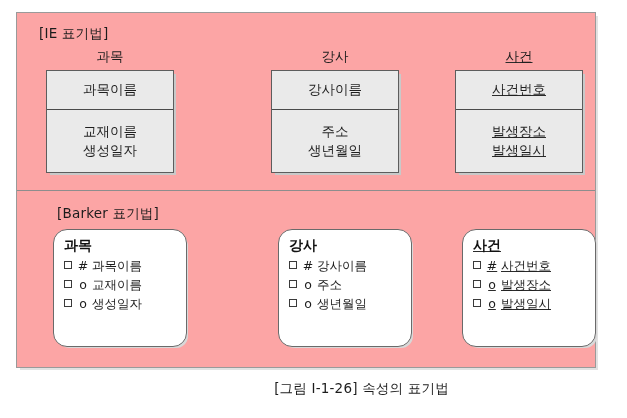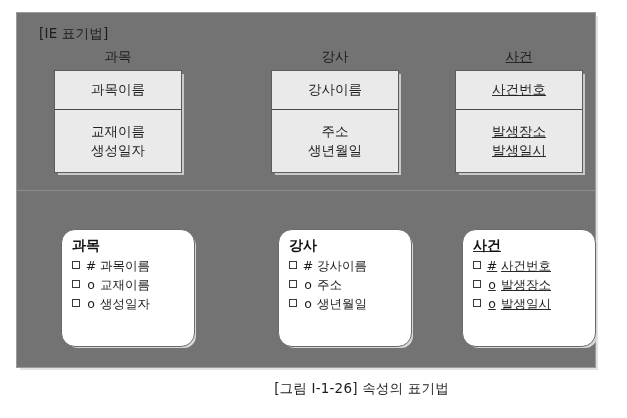--- a/index.html
+++ b/index.html
@@ -19,21 +19,21 @@
   }
 
   
   .figure-frame {
     position: absolute;
     left: 16px;
     top: 12px;
     width: 580px;
     height: 356px;
     border: 1px solid #9a9a9a;
-    background: #737373;
+    background: #fca5a5;
     box-sizing: border-box;
     box-shadow: 3px 3px 0 -1px #e2e2e2;
   }
 
   
   .section {
     position: absolute;
     left: 0;
     width: 100%;
     box-sizing: border-box;
@@ -69,21 +69,21 @@
     position: absolute;
     left: 0;
     top: 0;
     width: 100%;
     height: 100%;
   }
   .col {
     position: absolute;
     width: 170px;
   }
-  .col-0 { left: 16px; }
+  .col-0 { left: 8px; }
   .col-1 { left: 233px; }
   .col-2 { left: 417px; text-decoration: underline; }
 
   
   .ie-col { top: 34px; }
   .ie-entity-name {
     text-align: center;
     font-size: 13.5px;
     color: #1c1c1c;
     margin-bottom: 5px;
@@ -238,20 +238,21 @@
             <div class="ie-line">발생장소</div>
             <div class="ie-line">발생일시</div>
           </div>
         </div>
       </div>
 
     </div>
   </div>
 
   <div class="section section-barker">
+    <div class="section-label">[Barker 표기법]</div>
 
     <div class="columns">
 
       <div class="col col-0 bk-col">
         <div class="bk-box">
           <div class="bk-entity-name">과목</div>
           <div class="bk-attr">
             <span class="bk-sq"></span>
             <span class="bk-marker">#</span>
             <span class="bk-attr-name">과목이름</span>

